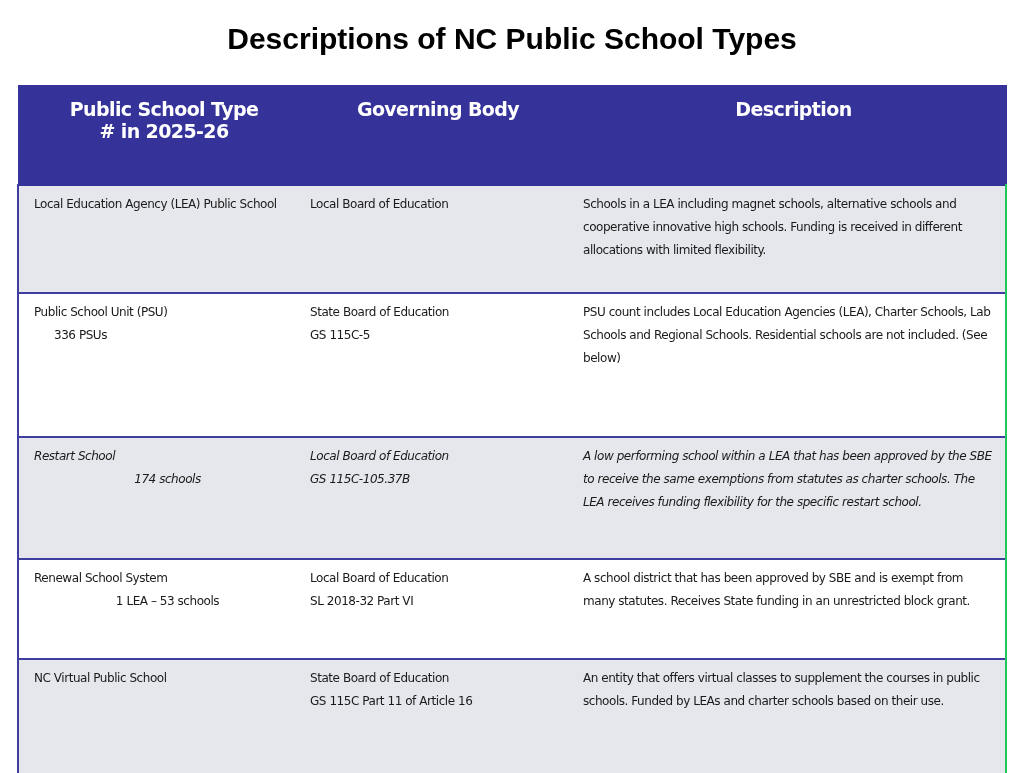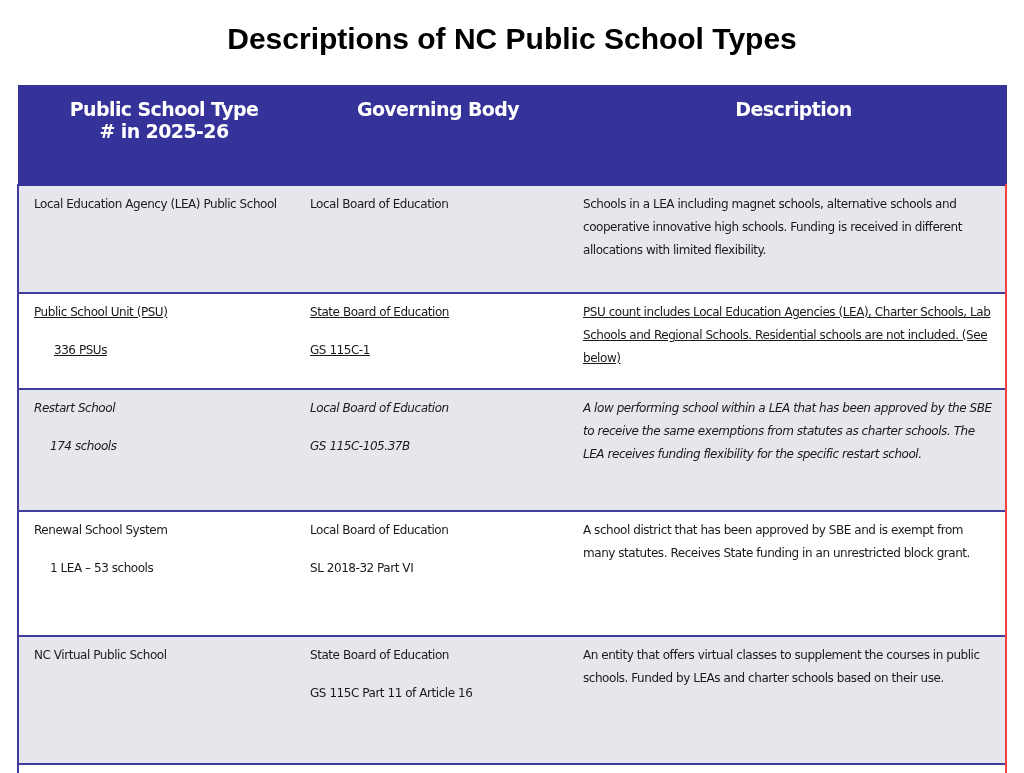--- a/index.html
+++ b/index.html
@@ -75,40 +75,39 @@
     tbody tr {
       border-top: 2px solid #3f3d9e;
     }
     tbody tr:first-child {
       border-top: 2px solid #35339a;
     }
     tbody tr td:first-child {
       border-left: 2px solid #3f3d9e;
     }
     tbody tr td:last-child {
-      border-right: 2px solid #ef4444;
+      border-right: 2px solid #22c55e;
       padding-left: 17px;
     }
     tbody tr td:nth-child(2) {
       padding-left: 15px;
     }
     tr.shaded { background: #e6e7ec; }
     tr.plain { background: #ffffff; }
     tr.r1 td { height: 108px; }
-    tr.r2 td { height: 96px; text-decoration: underline; }
+    tr.r2 td { height: 144px; }
     tr.r3 td { height: 122px; font-style: italic; }
-    tr.r4 td { height: 125px; }
+    tr.r4 td { height: 100px; }
     tr.r5 td { height: 128px; }
     tr.r6 td { height: 30px; }
     .line2 {
       display: block;
-      margin-top: 15px;
     }
     .indent { padding-left: 20px; }
-    .indent-s { padding-left: 16px; }
+    .indent-s { padding-left: 16px; text-align: center; }
   </style>
 </head>
 <body>
 
 <h1 class="page-title">Descriptions of NC Public School Types</h1>
 
 <div class="table-wrap">
   <table>
     <colgroup>
       <col class="c1">
@@ -141,21 +140,21 @@
           <span>Schools in a LEA including magnet schools, alternative schools and cooperative innovative high schools. Funding is received in different allocations with limited flexibility.</span>
         </td>
       </tr>
       <tr class="plain r2">
         <td>
           <span>Public School Unit (PSU)</span>
           <span class="line2 indent">336 PSUs</span>
         </td>
         <td>
           <span>State Board of Education</span>
-          <span class="line2">GS 115C-1</span>
+          <span class="line2">GS 115C-5</span>
         </td>
         <td>
           <span>PSU count includes Local Education Agencies (LEA), Charter Schools, Lab Schools and Regional Schools. Residential schools are not included. (See below)</span>
         </td>
       </tr>
       <tr class="shaded r3">
         <td>
           <span>Restart School</span>
           <span class="line2 indent-s">174 schools</span>
         </td>

